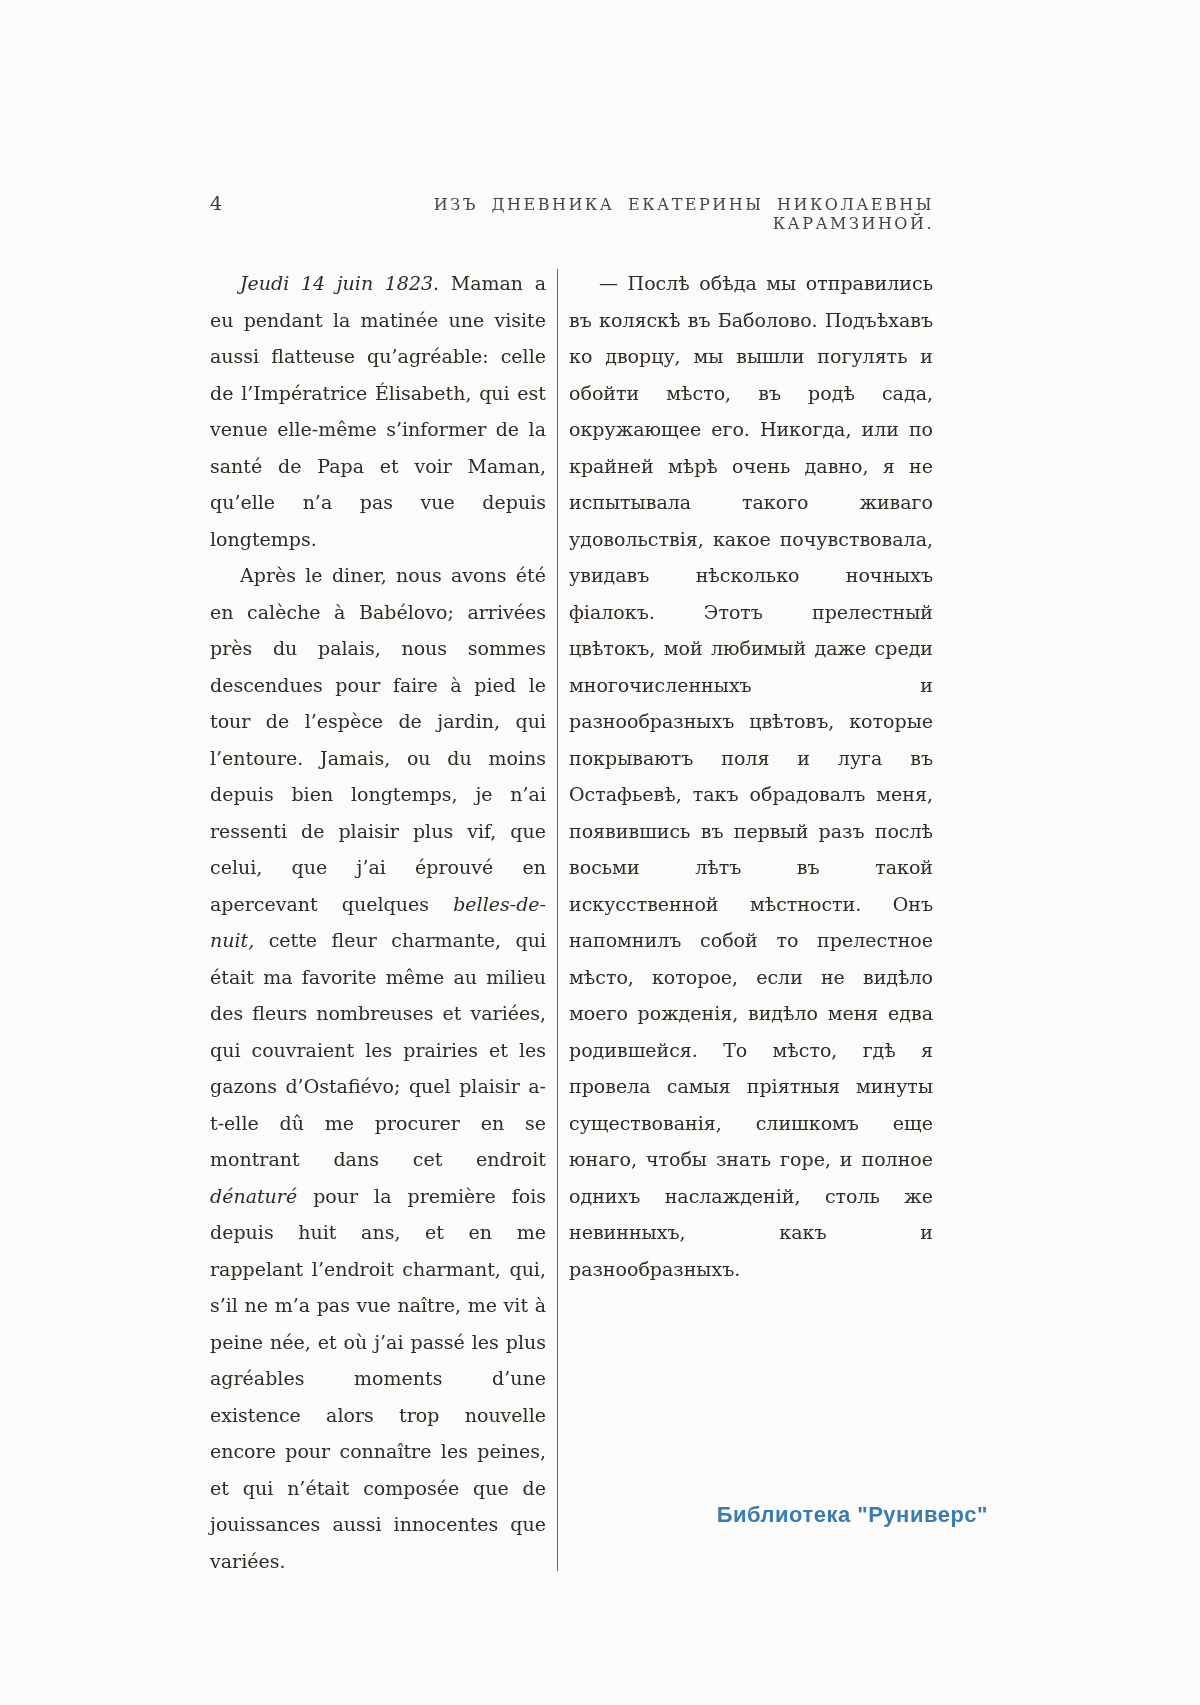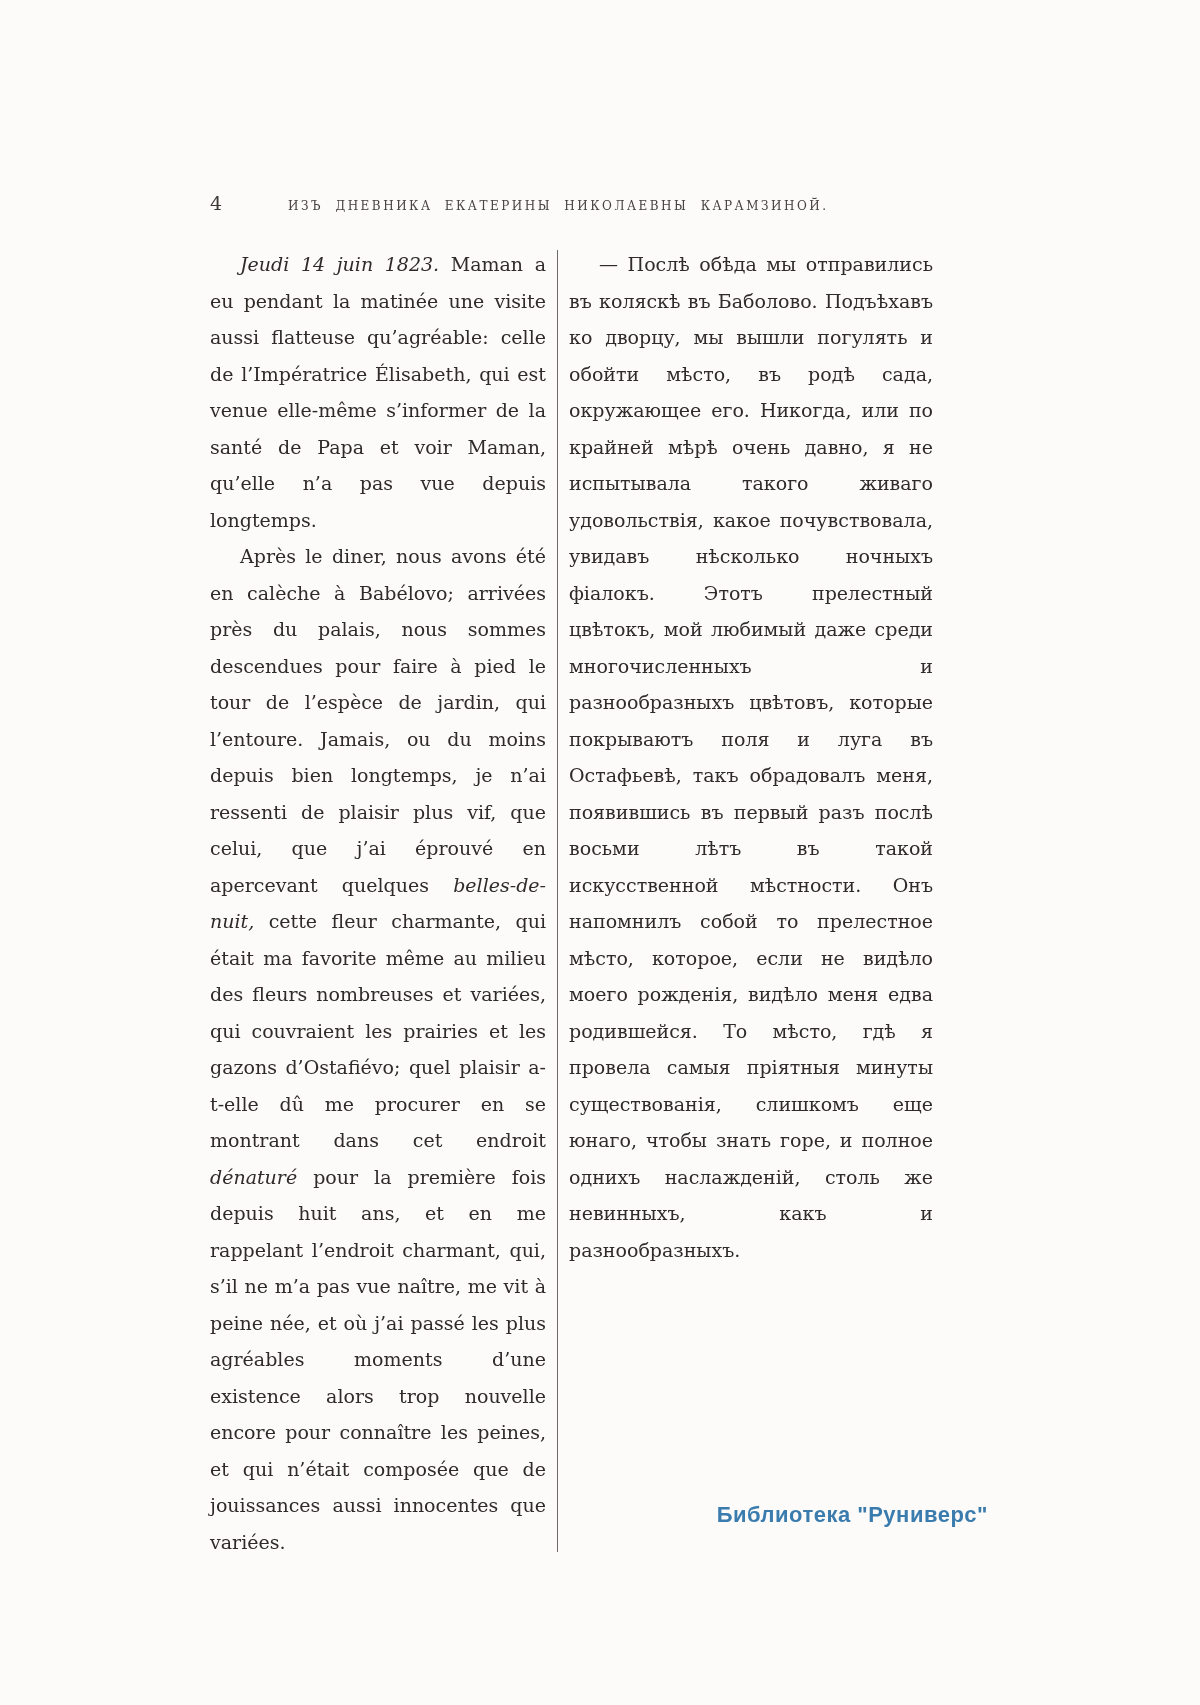--- a/index.html
+++ b/index.html
@@ -28,23 +28,23 @@
     font-size: 16px;
     color: #4a4642;
   }
   .page-number {
     font-size: 19px;
     margin-right: 66px;
     color: #3c3935;
   }
   .header-title {
     flex: 1;
-    text-align: left;
+    text-align: right;
     letter-spacing: 2.5px;
-    font-size: 12px;
+    font-size: 16px;
     word-spacing: 6px;
     color: #474340;
   }
   .columns {
     display: flex;
     align-items: stretch;
     margin-top: 32px;
   }
   .col {
     text-align: justify;

